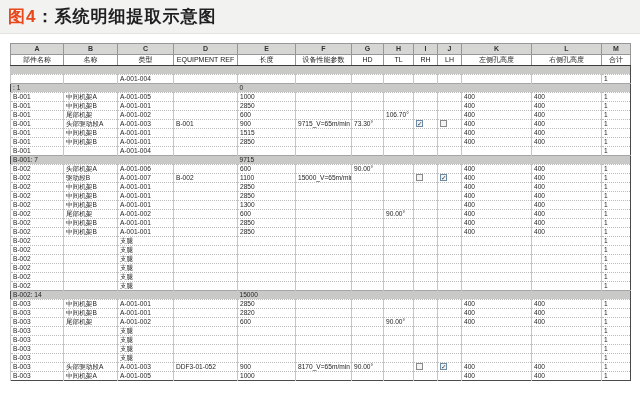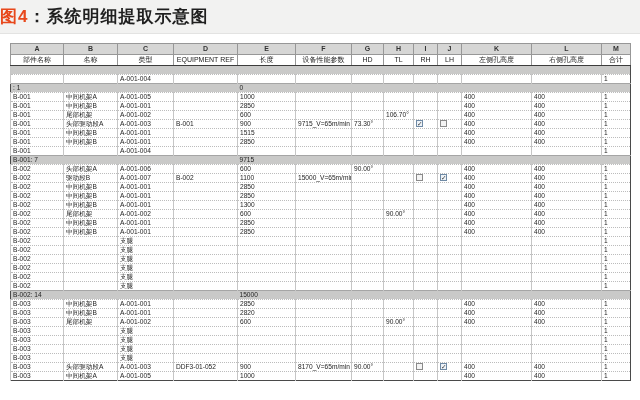--- a/index.html
+++ b/index.html
@@ -2,21 +2,21 @@
 <html><head>
 <meta charset="utf-8">
 <style>
   html,body{margin:0;padding:0;}
   body{
     width:640px;height:400px;overflow:hidden;background:#ffffff;
     font-family:"Liberation Sans","DejaVu Sans",sans-serif;
   }
   .title-band{
     height:34px;background:#f2f2f1;border-bottom:1px solid #e3e3e2;
-    display:flex;align-items:center;box-sizing:border-box;
+    display:flex;align-items:center;padding-left:8px;box-sizing:border-box;
   }
   .title{font-size:17px;font-weight:bold;color:#1f1f1f;letter-spacing:1px;white-space:nowrap;}
   .title .accent{color:#e8481c;}
   .table-wrap{margin:9px 9px 0 10px;}
   table{
     border-collapse:collapse;table-layout:fixed;width:621px;
     border:1.5px solid #4a4a4a;background:#fff;
   }
   thead td{
     padding:0 1px;text-align:center;white-space:nowrap;overflow:hidden;

